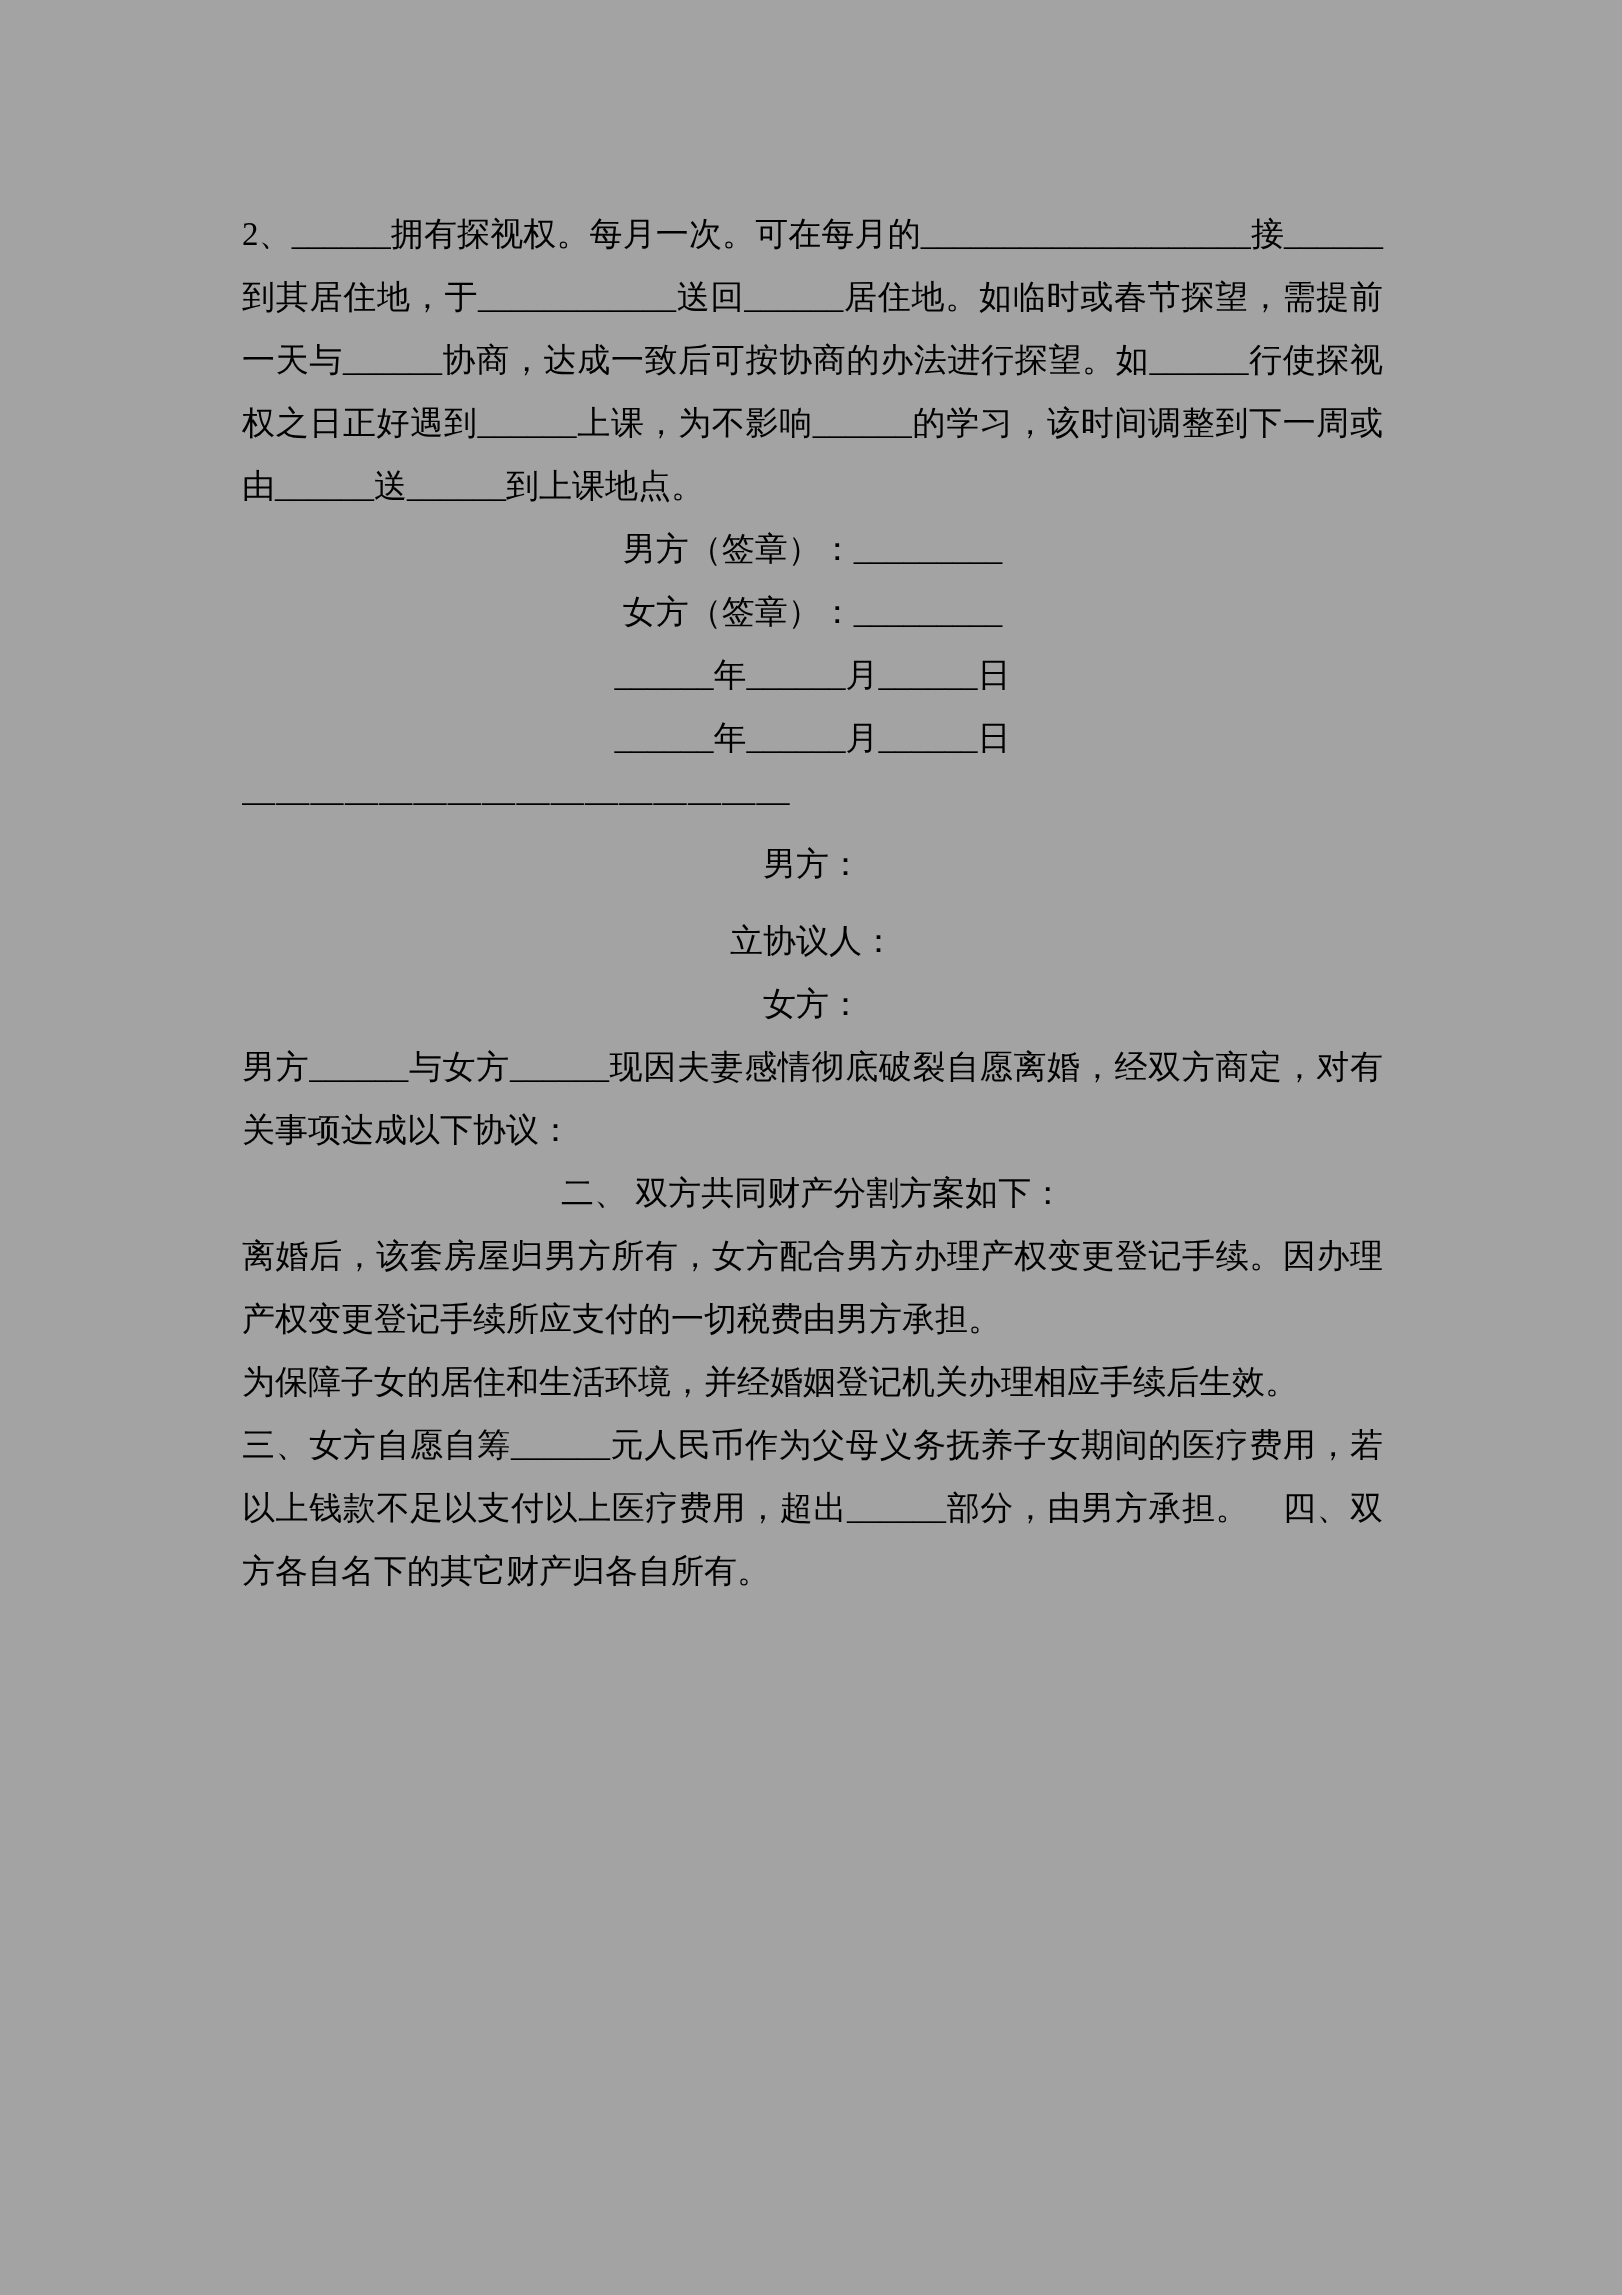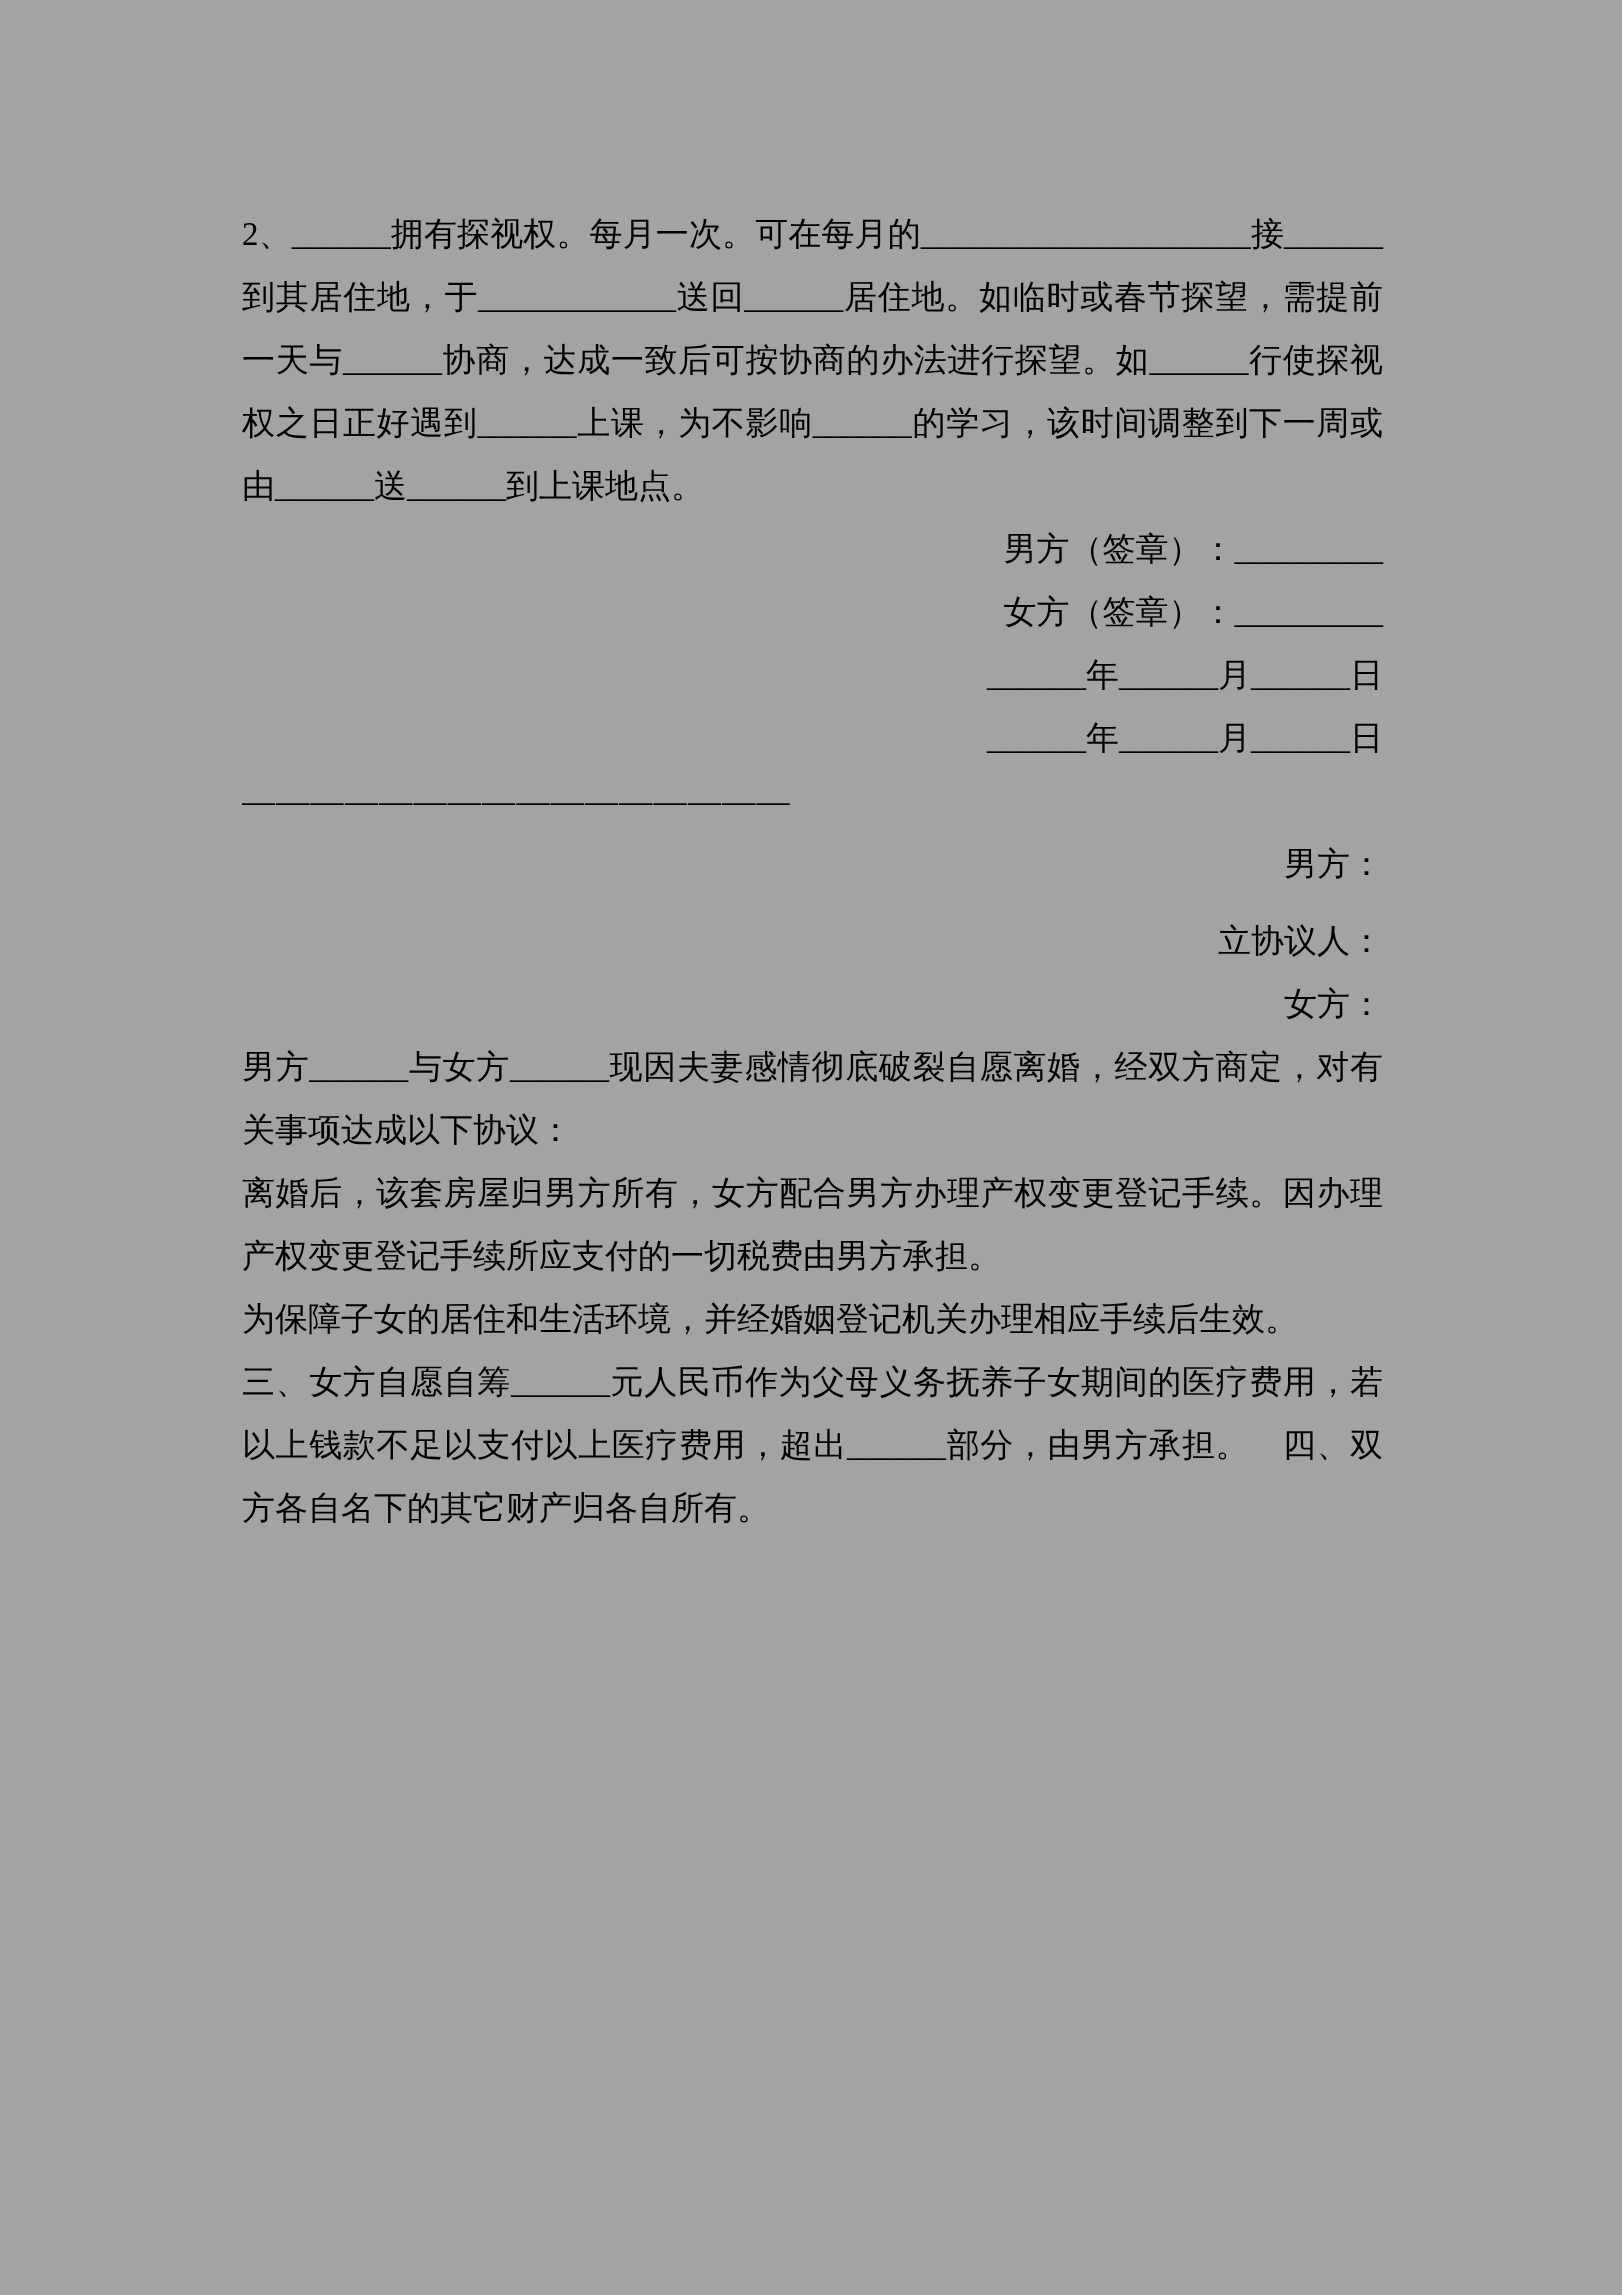--- a/index.html
+++ b/index.html
@@ -23,21 +23,21 @@
     font-size: 33px;
     line-height: 63px;
   }
   .doc-body p {
     margin: 0;
     text-align: justify;
     text-justify: inter-character;
     word-break: break-all;
   }
   .doc-body p.single {
-    text-align: right;
+    text-align: center;
   }
   .doc-body p.divider {
     text-align: left;
     letter-spacing: 1.3px;
     white-space: nowrap;
     overflow: hidden;
   }
   .gap-above {
     margin-top: 14.4px !important;
   }
@@ -63,20 +63,21 @@
 
     <p class="single">男方：</p>
 
     <p class="single gap-above">立协议人：</p>
 
     <p class="single">女方：</p>
 
     <p>男方______与女方______现因夫妻感情彻底破裂自愿离婚，经双方商定，对有关事项达成以下协议：</p>
 
 
+    <p class="single">二、 双方共同财产分割方案如下：</p>
 
 
     <p>离婚后，该套房屋归男方所有，女方配合男方办理产权变更登记手续。因办理产权变更登记手续所应支付的一切税费由男方承担。</p>
 
     <p>为保障子女的居住和生活环境，并经婚姻登记机关办理相应手续后生效。</p>
 
     <p>三、女方自愿自筹______元人民币作为父母义务抚养子女期间的医疗费用，若以上钱款不足以支付以上医疗费用，超出______部分，由男方承担。　四、双方各自名下的其它财产归各自所有。</p>
 
   </div>
 </div>

